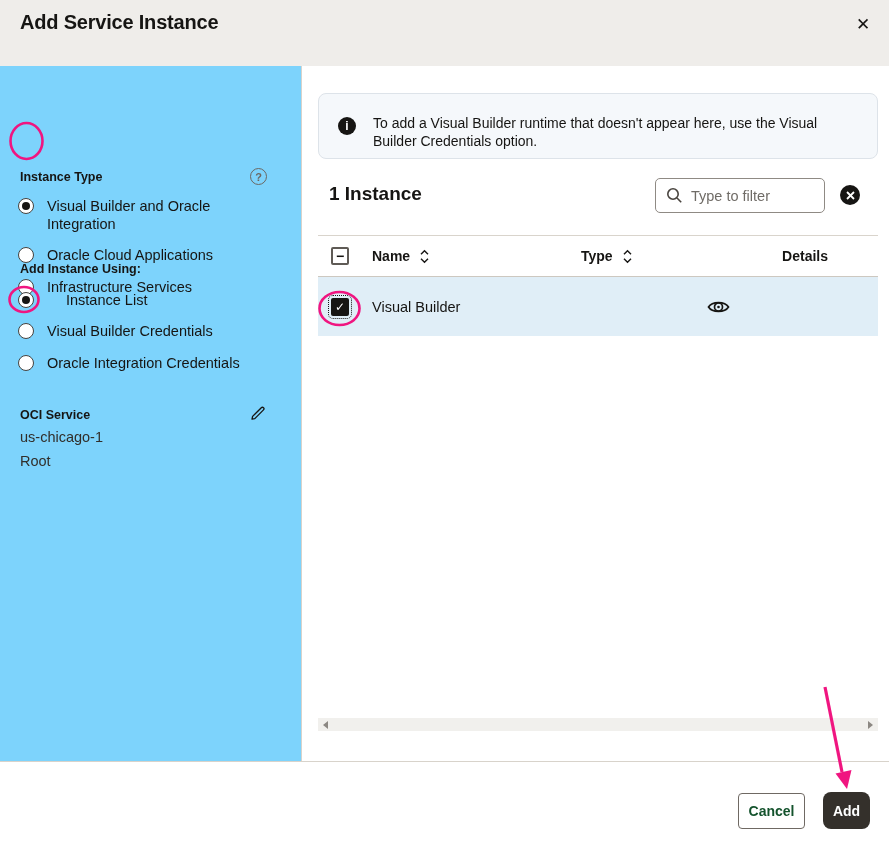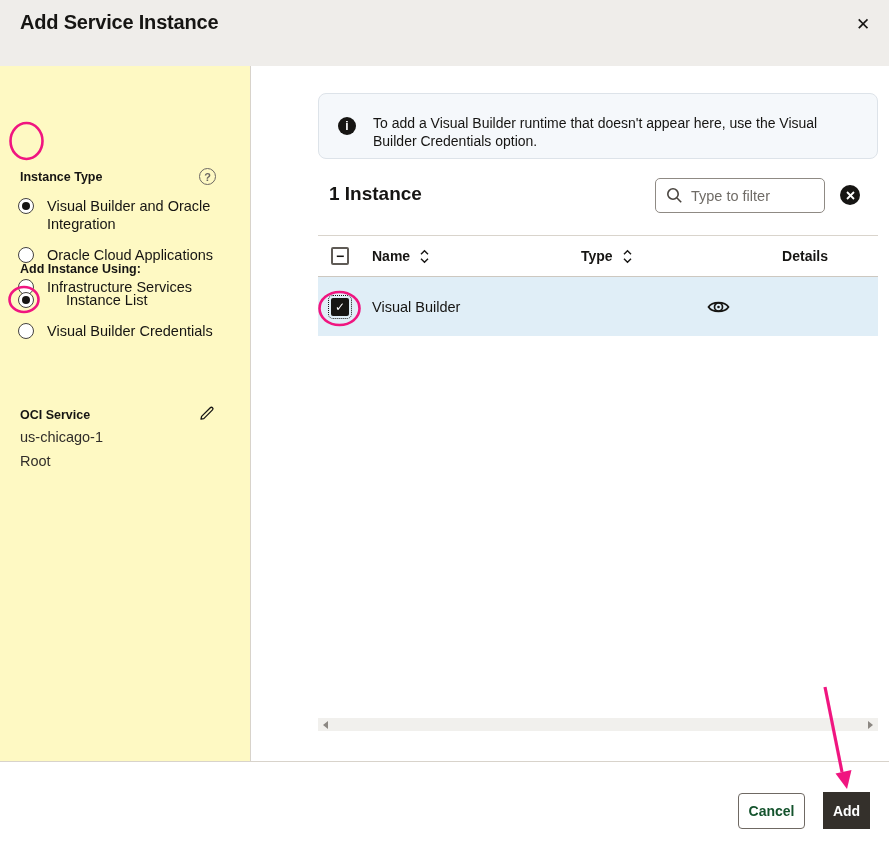--- a/index.html
+++ b/index.html
@@ -7,21 +7,21 @@
   body { font-family:"Liberation Sans","DejaVu Sans",sans-serif; color:#161513; background:#fff; }
   .screen { position:relative; width:889px; height:845px; background:#fff; overflow:hidden; }
 
   
   .dlg-header { position:absolute; top:0; left:0; width:889px; height:66px; background:#efedea; }
   .dlg-title { position:absolute; top:11px; left:20px; font-size:20px; font-weight:700; letter-spacing:-0.2px; }
   .dlg-close { position:absolute; top:12px; right:14px; width:24px; height:24px; display:flex; align-items:center; justify-content:center;
                font-size:17px; color:#161513; cursor:pointer; background:none; border:none; }
 
   
-  .sidebar { position:absolute; top:66px; left:0; width:251px; height:695px; border-right:1px solid #d8d3cb; background:#fef9c3; }
+  .sidebar { position:absolute; top:66px; left:0; width:302px; height:695px; border-right:1px solid #d8d3cb; background:#7dd3fc; }
   .side-label-row { display:flex; justify-content:space-between; align-items:center; margin:0 34px 0 20px; }
   .side-label { font-size:12.5px; font-weight:700; color:#161513; }
   .help-icon { width:17px; height:17px; border:1.5px solid #6b6762; border-radius:50%; color:#6b6762;
                font-size:11px; font-weight:700; display:flex; align-items:center; justify-content:center; cursor:pointer; }
   .radio-row { display:flex; align-items:flex-start; margin-left:18px; cursor:pointer; }
   .radio { width:16px; height:16px; border:1.5px solid #454340; border-radius:50%; background:#fff; flex:none; position:relative; margin-top:1px; }
   .radio.sel::after { content:""; position:absolute; inset:3px; background:#161513; border-radius:50%; }
   .radio-label { margin-left:13px; font-size:14.5px; line-height:18px; color:#161513; }
   .oci-value { margin-left:20px; font-size:14.5px; color:#312e2a; }
   .pencil-icon { cursor:pointer; }
@@ -80,21 +80,21 @@
              display:flex; align-items:center; justify-content:space-between; padding:0 5px; cursor:default; }
   .sb-left { width:0; height:0; border-top:4px solid transparent; border-bottom:4px solid transparent; border-right:5px solid #8c8883; }
   .sb-right { width:0; height:0; border-top:4px solid transparent; border-bottom:4px solid transparent; border-left:5px solid #8c8883; }
 
   
   .footer-divider { position:absolute; top:761px; left:0; width:889px; height:0; border-top:1px solid #d8d3cb; }
   .btn-cancel { position:absolute; top:793px; left:738px; width:67px; height:36px; background:#fff; border:1px solid #6f6963;
                 border-radius:4px; font-size:14px; font-weight:700; color:#14532d; cursor:pointer;
                 font-family:"Liberation Sans","DejaVu Sans",sans-serif; }
   .btn-add { position:absolute; top:792px; left:823px; width:47px; height:37px; background:#34302b; border:none;
-             border-radius:0; font-size:14px; font-weight:700; color:#fff; cursor:pointer;
+             border-radius:8px; font-size:14px; font-weight:700; color:#fff; cursor:pointer;
              font-family:"Liberation Sans","DejaVu Sans",sans-serif; }
 
   
   .annotations { position:absolute; top:0; left:0; width:889px; height:845px; pointer-events:none; z-index:50; }
 </style>
 </head>
 <body>
 
 <div class="screen">
 
@@ -125,20 +125,24 @@
     <div class="side-label-row pos-add-using">
       <span class="side-label">Add Instance Using:</span>
     </div>
     <div class="radio-row pos-r4">
       <span class="radio sel"></span>
       <span class="radio-label">Instance List</span>
     </div>
     <div class="radio-row pos-r5">
       <span class="radio"></span>
       <span class="radio-label">Visual Builder Credentials</span>
+    </div>
+    <div class="radio-row pos-r6">
+      <span class="radio"></span>
+      <span class="radio-label">Oracle Integration Credentials</span>
     </div>
 
     <div class="side-label-row pos-oci">
       <span class="side-label">OCI Service</span>
       <span class="pencil-icon">
         <svg width="18" height="18" viewBox="0 0 18 18">
           <path d="M3 15.2 L3.6 12.4 L12.3 3.7 a1.55 1.55 0 0 1 2.2 2.2 L5.8 14.6 L3 15.2 Z" fill="none" stroke="#161513" stroke-width="1.3" stroke-linejoin="round"></path>
         </svg>
       </span>
     </div>

